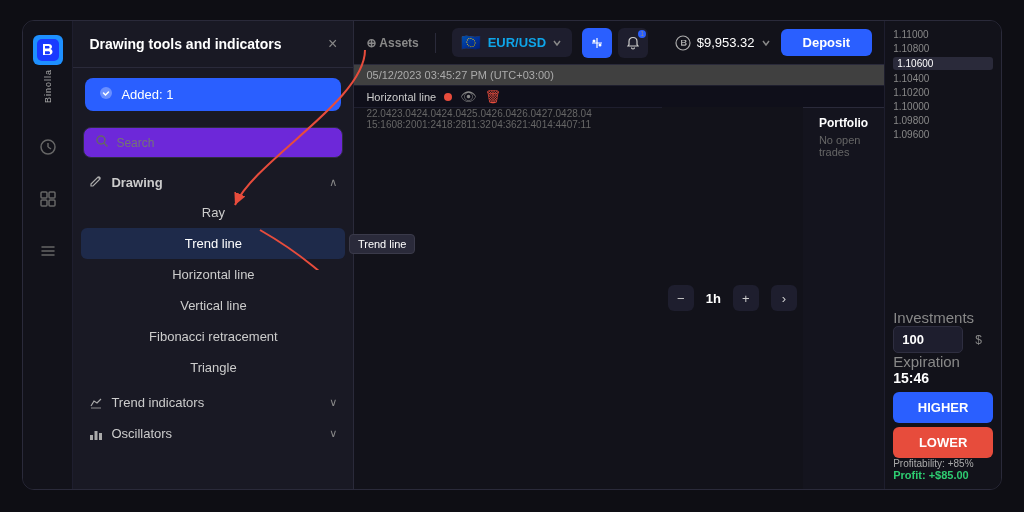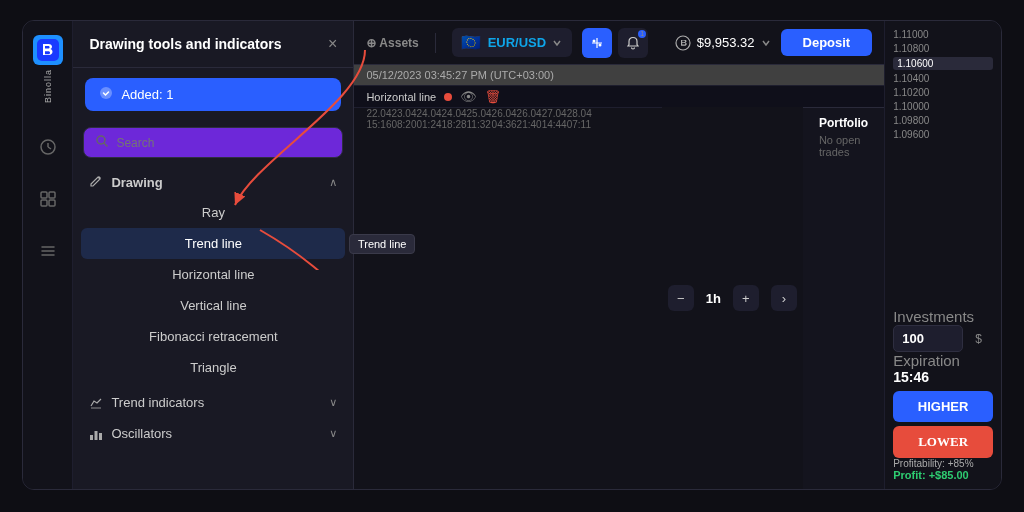--- a/index.html
+++ b/index.html
@@ -805,21 +805,21 @@
     </div>
     <div style="margin-top:auto;">
       <div class="panel-label">Investments</div>
       <div class="panel-input-row">
         <input class="panel-input" type="text" value="100" style="">
         <span class="panel-unit">$</span>
       </div>
       <div class="panel-label">Expiration</div>
       <div style="font-size:14px;font-weight:600;color:#fff;">15:46</div>
       <button class="higher-btn" style="margin-top:6px;">HIGHER</button>
-      <button class="lower-btn" style="margin-top:4px;font-family:Liberation Serif, serif;">LOWER</button>
+      <button class="lower-btn" style="margin-top:4px;">LOWER</button>
       <div class="profitability-row">Profitability: +85%</div>
       <div class="profit-green">Profit: +$85.00</div>
     </div>
   </div>
 </div>
 
 <svg style="position:fixed;top:20px;left:75px;width:300px;height:250px;pointer-events:none;">
   <defs>
     <marker id="arr1" markerWidth="8" markerHeight="8" refX="6" refY="3" orient="auto">
       <path d="M0,0 L0,6 L6,3 z" fill="#e74c3c"></path>

